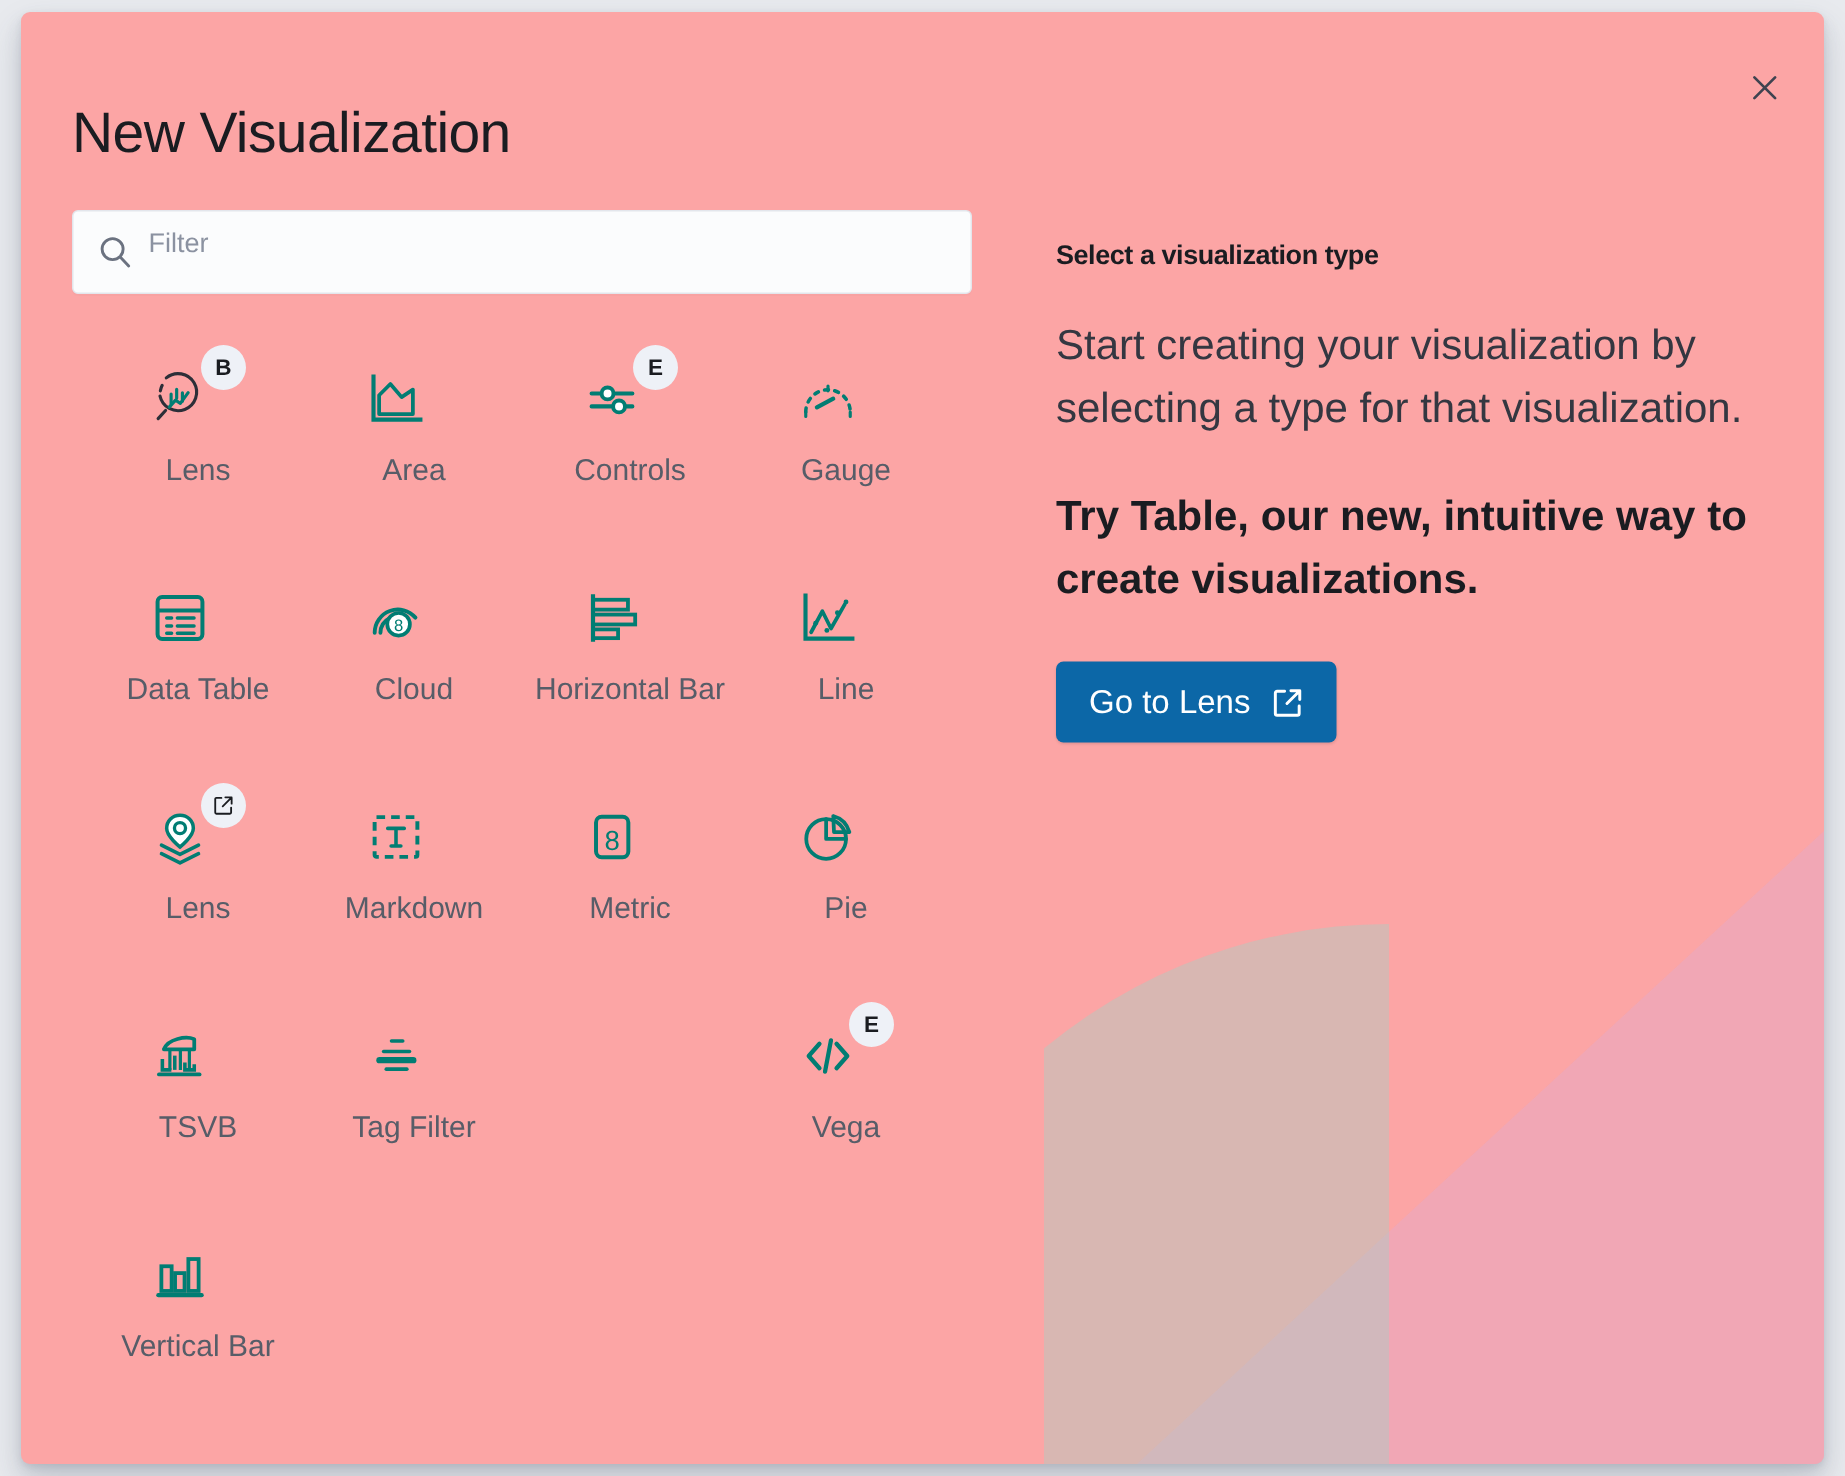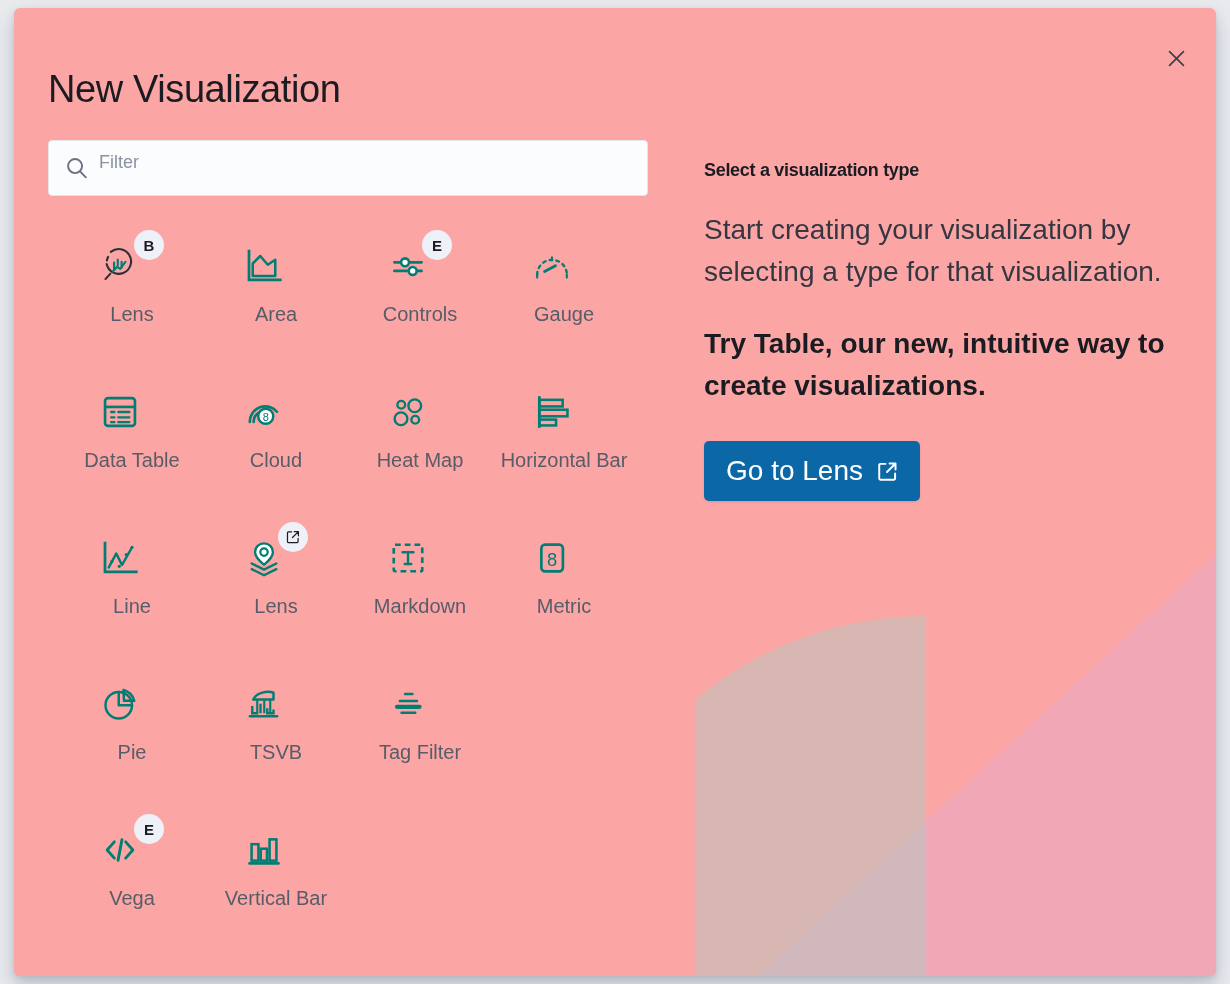--- a/index.html
+++ b/index.html
@@ -204,21 +204,21 @@
   }
   #lens-button {
     display: inline-flex;
     align-items: center;
     gap: 14px;
     background: #0c67a7;
     color: #ffffff;
     border: none;
     border-radius: 5px;
     padding: 14px 22px;
-    font-size: 28px;
+    font-size: 22px;
     font-family: "Liberation Sans", sans-serif;
     cursor: pointer;
     box-shadow: 0 1px 2px rgba(0,0,0,0.12);
   }
 </style>
 </head>
 <body>
 
 <div id="modal">
 
@@ -315,31 +315,20 @@
             <svg width="42" height="42" viewBox="0 0 34 34">
               <path d="M5.5 25 A 12.5 12.5 0 0 1 27.5 16.8" stroke="#017d73" stroke-width="2.1" fill="none" stroke-linecap="round"></path>
               <path d="M8.6 25 A 9 9 0 0 1 22.8 17.8" stroke="#017d73" stroke-width="2.1" fill="none" stroke-linecap="round"></path>
               <circle cx="18.4" cy="20.4" r="6.1" stroke="#017d73" stroke-width="2" fill="#fff"></circle>
               <text x="18.4" y="24" font-size="9" font-family="'Liberation Sans',sans-serif" fill="#017d73" text-anchor="middle">8</text>
             </svg>
           </span>
           <span class="type-label">Cloud</span>
         </button>
 
-        <button class="type-card">
-          <span class="type-icon">
-            <svg width="40" height="40" viewBox="0 0 32 32">
-              <circle cx="10.6" cy="10.2" r="3.1" stroke="#017d73" stroke-width="1.9" fill="none"></circle>
-              <circle cx="21.4" cy="11" r="5.1" stroke="#017d73" stroke-width="1.9" fill="none"></circle>
-              <circle cx="10.4" cy="21.4" r="5.1" stroke="#017d73" stroke-width="1.9" fill="none"></circle>
-              <circle cx="21.8" cy="22.2" r="3.1" stroke="#017d73" stroke-width="1.9" fill="none"></circle>
-            </svg>
-          </span>
-          <span class="type-label">Heat Map</span>
-        </button>
 
         <button class="type-card">
           <span class="type-icon">
             <svg width="38" height="38" viewBox="0 0 30 30">
               <path d="M5 3.6 L5 26.4" stroke="#017d73" stroke-width="2.2" stroke-linecap="square"></path>
               <rect x="5" y="5.4" width="18.4" height="5.2" stroke="#017d73" stroke-width="2" fill="none"></rect>
               <rect x="5" y="13.2" width="22.2" height="5.2" stroke="#017d73" stroke-width="2" fill="none"></rect>
               <rect x="5" y="21" width="13.2" height="4.6" stroke="#017d73" stroke-width="2" fill="none"></rect>
             </svg>
           </span>

